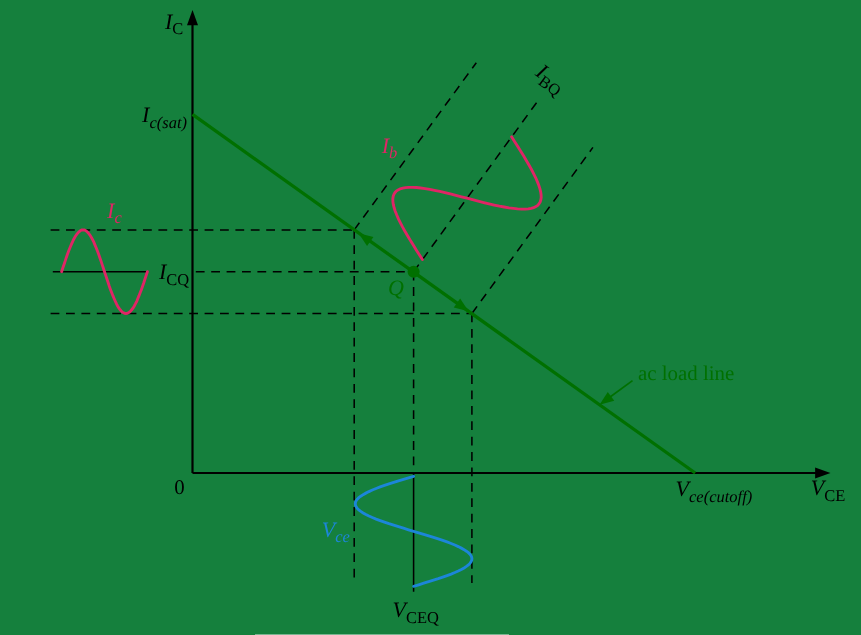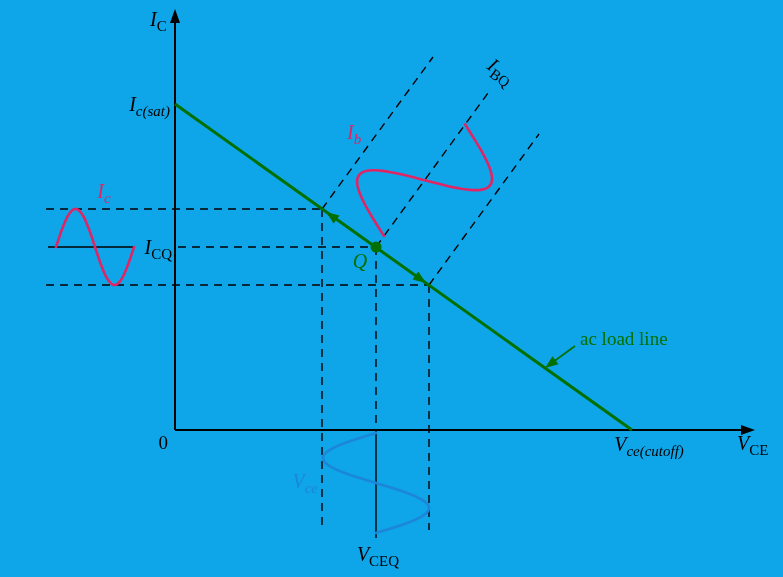--- a/index.html
+++ b/index.html
@@ -1,16 +1,16 @@
 <!DOCTYPE html>
 <html style="--green: #007000; --pink: #E02565; --blue: #1C86D8; --black: #000000;"><head>
 <meta charset="utf-8">
 <style>
   html,body{margin:0;padding:0;background:#ffffff;}
-  .stage{width:783px;height:577px;position:relative;background:#0ea5e9;overflow:hidden;}
+  .stage{width:783px;height:577px;position:relative;background:#15803d;overflow:hidden;}
   svg{display:block;}
   text{font-family:"Liberation Serif","DejaVu Serif",serif;fill:#000;}
   .lbl{font-size:20px;font-style:italic;}
   .sub{font-size:15px;}
   .it{font-style:italic;}
   .up{font-style:normal;}
   .plain{font-size:19px;font-style:normal;}
   .dashed{stroke:#000;stroke-width:1.4;stroke-dasharray:8 6;fill:none;}
   .solidthin{stroke:#000;stroke-width:1.4;fill:none;}
   .axis{stroke:#000;stroke-width:2;fill:none;}

